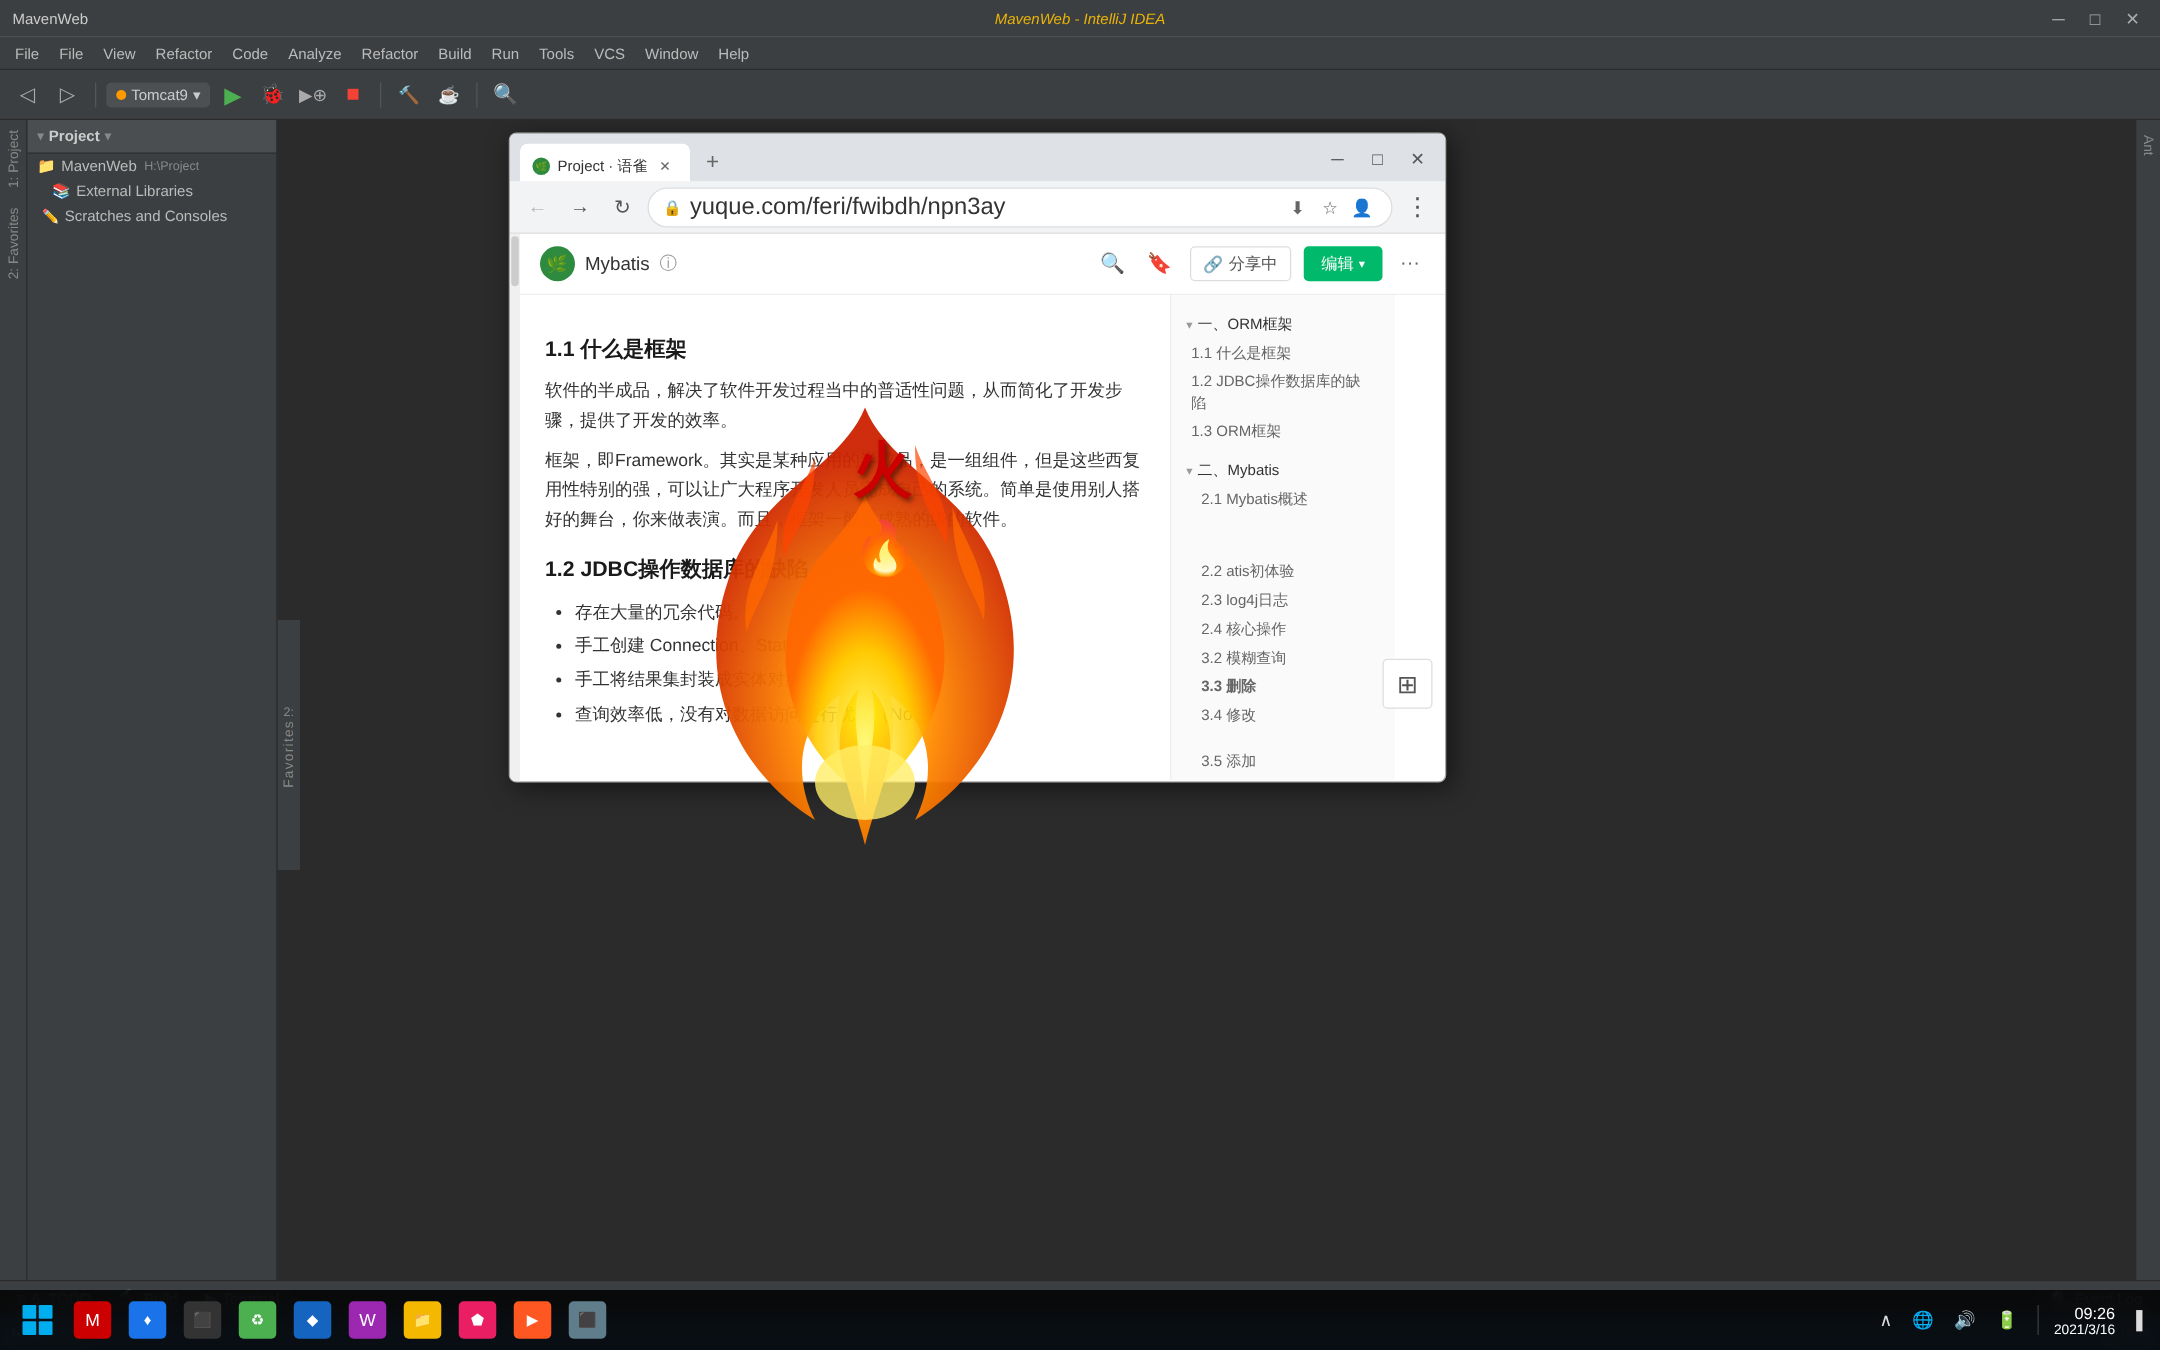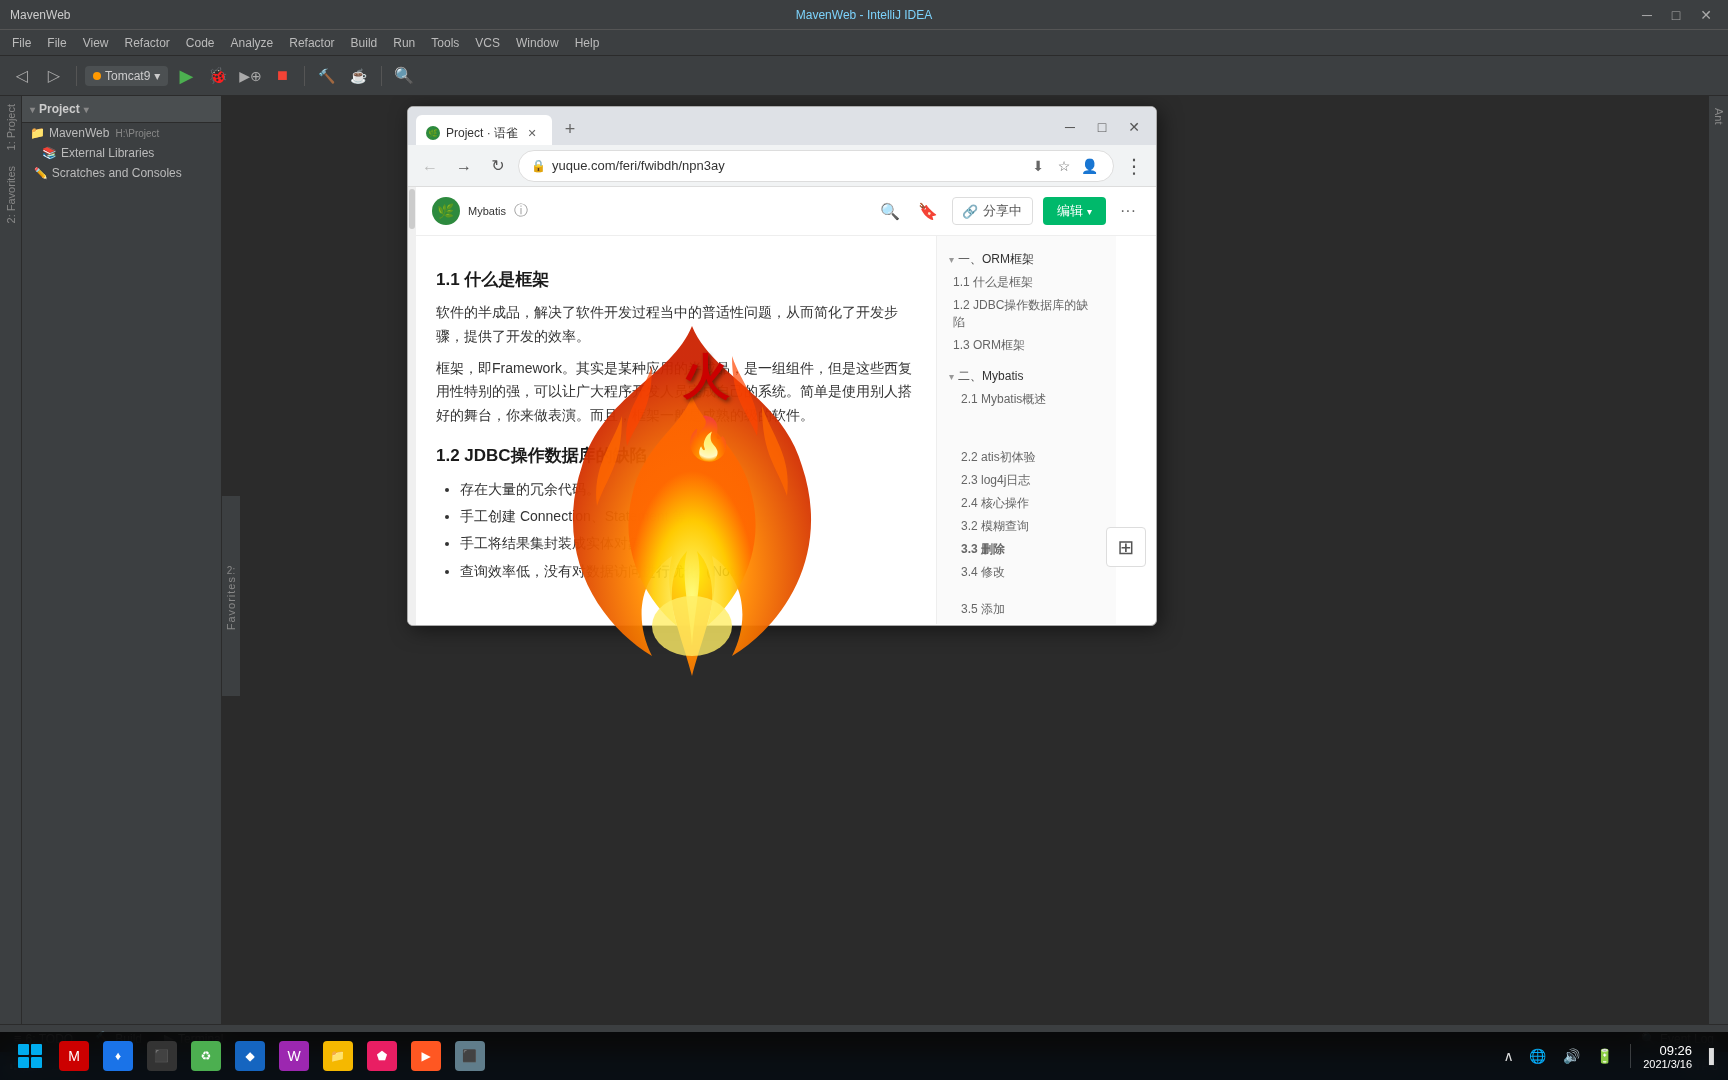--- a/index.html
+++ b/index.html
@@ -17,25 +17,26 @@
       width: 100%;
       height: 30px;
       background: #3c3f41;
       display: flex;
       align-items: center;
       justify-content: space-between;
       padding: 0 10px;
       border-bottom: 1px solid #555;
     }
     #ide-title-text {
-      color: #7dd3fc;
+      color: #eab308;
       font-size: 12px;
       position: absolute;
       left: 50%;
       transform: translateX(-50%);
+      font-style: italic;
     }
     #ide-title-left {
       display: flex;
       align-items: center;
       gap: 6px;
     }
     #ide-title-left span {
       color: #ccc;
       font-size: 12px;
     }
@@ -343,21 +344,21 @@
       border: 1px solid #ddd;
       border-radius: 20px;
       display: flex;
       align-items: center;
       padding: 0 12px;
       gap: 6px;
     }
     #address-bar .lock-icon { color: #777; font-size: 12px; }
     #address-text {
       flex: 1;
-      font-size: 13px;
+      font-size: 19px;
       color: #333;
     }
     #address-bar .addr-icons {
       display: flex; gap: 4px; align-items: center;
     }
     .addr-icon-btn {
       width: 22px; height: 22px;
       display: flex; align-items: center; justify-content: center;
       border-radius: 50%;
       cursor: pointer;
@@ -420,21 +421,21 @@
     }
     .yuque-logo-icon {
       width: 28px; height: 28px;
       background: #2d8a3e;
       border-radius: 50%;
       display: flex; align-items: center; justify-content: center;
       color: white;
       font-size: 14px;
     }
     #yuque-title {
-      font-size: 11px;
+      font-size: 15px;
       color: #333;
       font-weight: 500;
     }
     #yuque-header-right {
       display: flex; align-items: center; gap: 10px;
     }
     .yuque-header-icon {
       color: #666;
       font-size: 16px;
       cursor: pointer;

